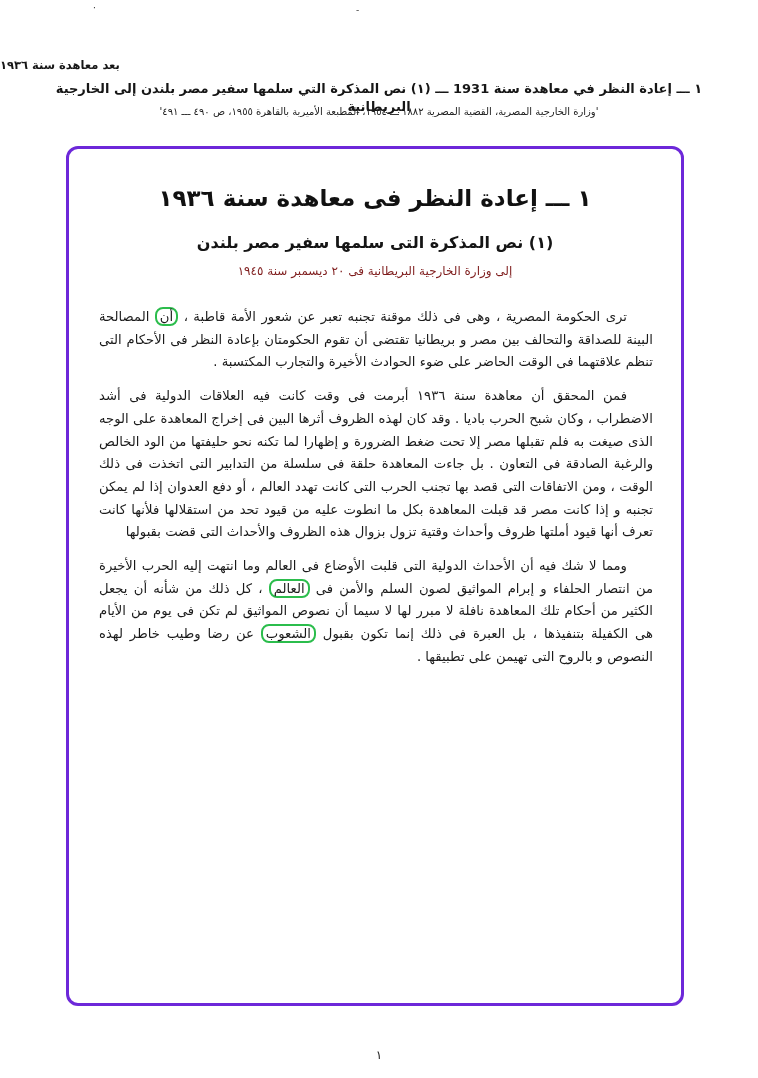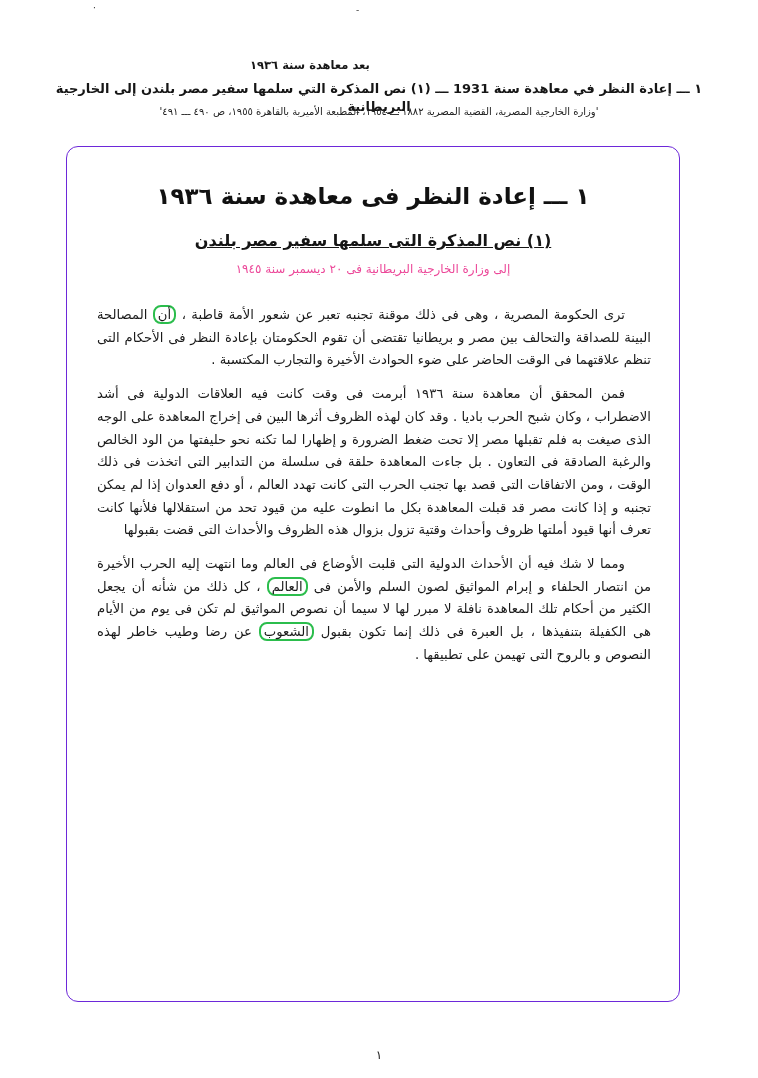--- a/index.html
+++ b/index.html
@@ -11,50 +11,50 @@
     color:#161616;
     direction:rtl;
     overflow:hidden;
   }
   .artifact{position:absolute;font-size:9px;color:#333;direction:ltr;}
   .artifact.a1{top:2px;left:92px;}
   .artifact.a2{top:5px;left:356px;}
 
   .running-title{
     position:absolute;top:58px;left:0;width:620px;
-    text-align:center;font-size:11.5px;font-weight:bold;
+    text-align:left;font-size:11.5px;font-weight:bold;
     letter-spacing:.3px;
   }
   .headline{
     position:absolute;top:80px;left:36px;right:36px;
     text-align:center;font-size:13px;font-weight:bold;line-height:1.4;
   }
   .citation{
     position:absolute;top:106px;left:60px;right:60px;
     text-align:center;font-size:10px;color:#222;
   }
 
   .frame{
     position:absolute;top:146px;left:66px;
     width:612px;height:854px;
-    border:1px solid #6d28d9;
+    border:3px solid #6d28d9;
     border-radius:12px;
     box-sizing:content-box;
   }
   .doc-title{
     margin-top:36px;text-align:center;
     font-size:23px;font-weight:bold;color:#111;
   }
   .doc-subtitle{
     margin-top:22px;text-align:center;
-    font-size:16px;font-weight:bold;color:#151515;text-decoration:underline;
+    font-size:16px;font-weight:bold;color:#151515;
   }
   .doc-address{
     margin-top:12px;text-align:center;
-    font-size:12px;color:#ec4899;
+    font-size:12px;color:#7f1d1d;
   }
   .body{
     margin:28px 28px 0 30px;
   }
   .body p{
     margin:0 0 11px 0;
     font-size:13.2px;
     line-height:1.72;
     text-align:justify;
     text-indent:26px;

